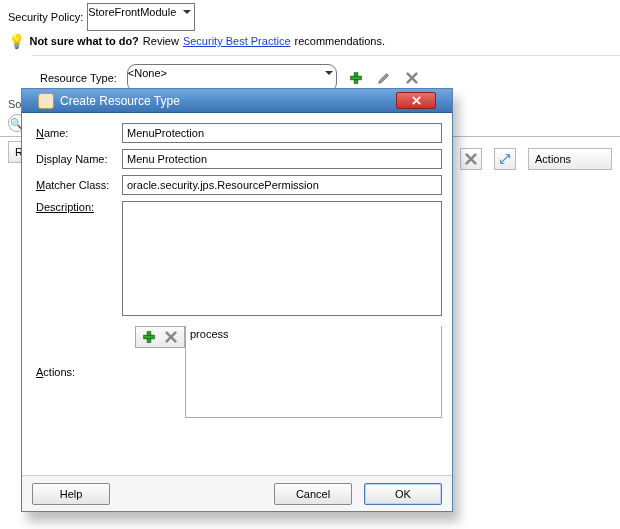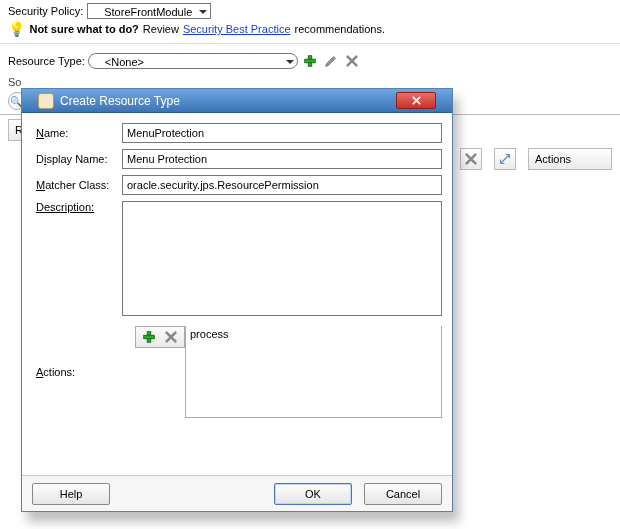--- a/index.html
+++ b/index.html
@@ -10,32 +10,32 @@
     background: #fff;
     width: 620px;
     height: 529px;
     position: relative;
     color: #000;
   }
   .header-row { display: flex; justify-content: space-between; align-items: center; padding: 3px 8px 0 8px; }
   .title { font-weight: bold; font-size: 12px; }
   .secpol { display: flex; align-items: center; gap: 4px; }
   .combo {
-    border: 1px solid #777; background: #fff; padding: 1px 18px 1px 16px;
-    position: relative; height: 16px; line-height: 15px;
+    border: 1px solid #777; background: #fff; padding: 1px 18px 1px 0;
+    position: relative; height: 28px; line-height: 15px;
   }
   .combo::after {
     content: ""; position: absolute; right: 3px; top: 6px;
     border: 4px solid transparent; border-top-color: #333;
   }
   .hint-row { display: flex; align-items: center; gap: 4px; padding: 2px 8px 6px 8px; }
   .bulb { color: #f5b400; font-size: 14px; }
   .hint-bold { font-weight: bold; }
   a.link { color: #1a3fd6; text-decoration: underline; }
-  .rt-row { display: flex; align-items: center; gap: 3px; padding: 8px 8px 6px 8px; border-top: 1px solid #ddd; }
+  .rt-row { display: flex; align-items: center; gap: 10px; padding: 8px 8px 6px 8px; border-top: 1px solid #ddd; margin-left: 32px; }
   .rt-combo { width: 210px; border-radius: 9px; }
   .icon-btn { width: 18px; height: 18px; display: inline-flex; align-items: center; justify-content: center; }
   .plus svg, .pencil svg, .xicon svg, .expand svg { width: 14px; height: 14px; }
   .strip { display:flex; align-items:center; gap:4px; padding: 0 6px 4px 8px; color:#444; }
   .magnifier { width:18px; height:18px; border:1px solid #aaa; border-radius:50%; display:inline-flex; align-items:center; justify-content:center; font-size:10px; color:#555;}
   .tbl { border-top:1px solid #bbb; padding: 4px 8px 0 8px; display:flex; gap:6px; align-items:center; }
   .col-header { border:1px solid #bbb; background: linear-gradient(#fff,#eaeaea); height:22px; line-height:20px; padding:0 6px; font-size:11px; }
   .col-r { width:22px; }
   .dialog {
     position:absolute; left:21px; top:88px; width:432px; height:424px;
@@ -191,16 +191,16 @@
               </svg>
           </span>
         </div>
         <textarea class="actions-list" style="">process</textarea>
       </div>
     </div>
   </div>
   <div class="dlg-footer">
     <button class="btn">Help</button>
     <span class="spacer"></span>
+    <button class="btn">Cancel</button>
     <button class="btn default">OK</button>
-    <button class="btn">Cancel</button>
   </div>
 </div>
 
 </body></html>

